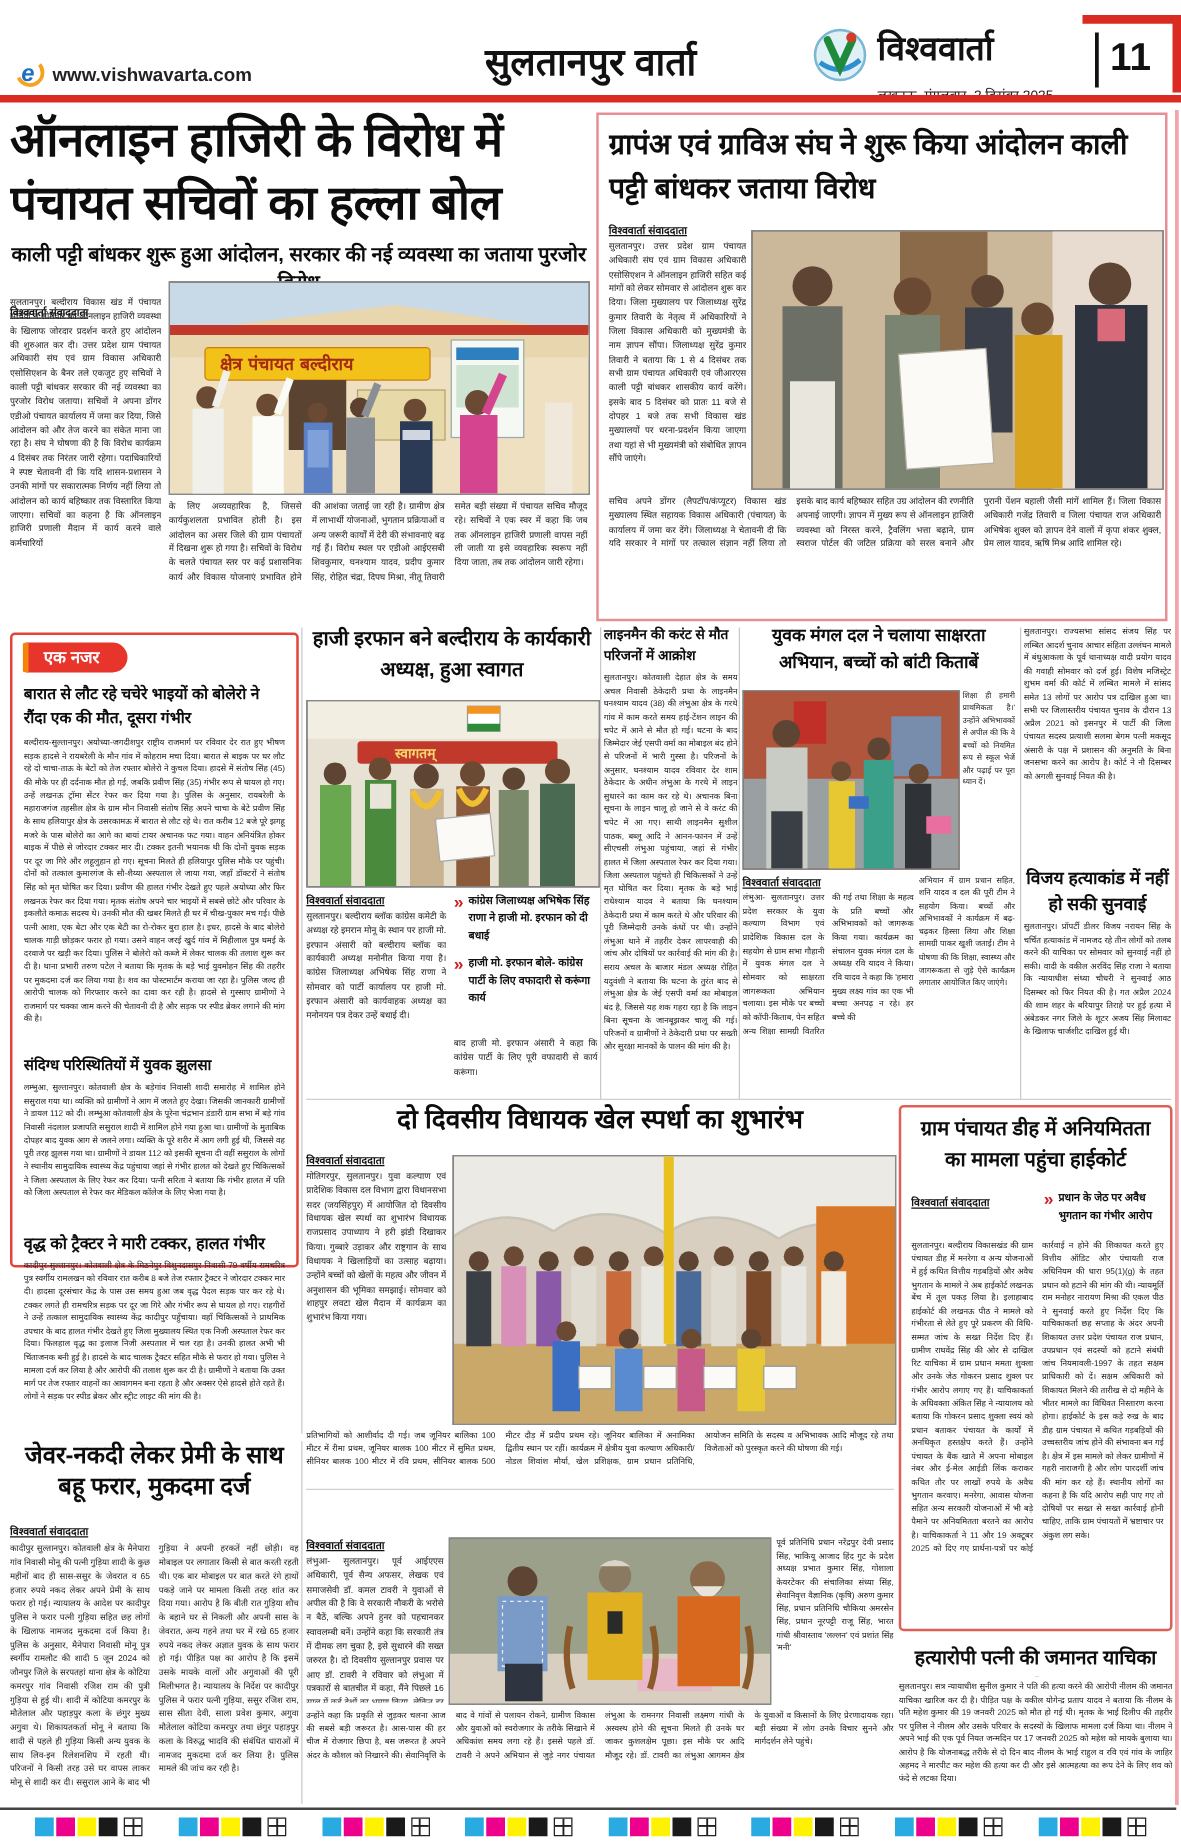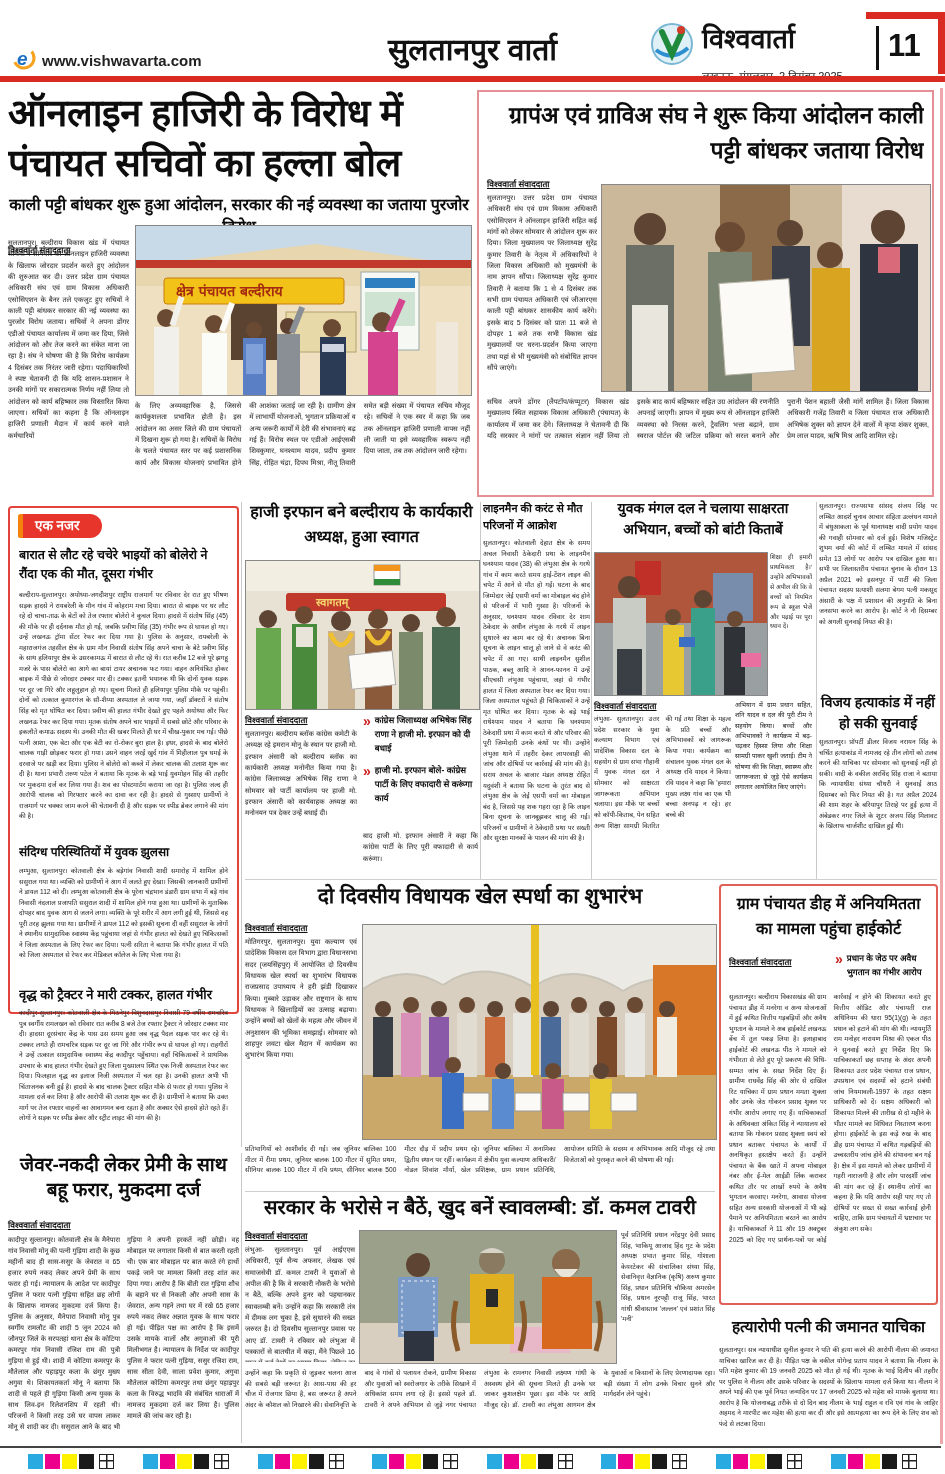--- a/index.html
+++ b/index.html
@@ -15,21 +15,21 @@
   .brand{font-size:27px;font-weight:800;color:#111;line-height:1;}
   .dateline{font-size:11px;font-weight:normal;color:#222;margin-top:12px;}
   .pageno{font-size:31px;font-weight:800;color:#111;}
   .pageno-bar{width:3px;height:44px;background:#111;}
   .red-corner-top{left:866px;top:12px;width:79px;height:7px;background:#d92b21;}
   .red-corner-right{left:938px;top:12px;width:7px;height:62px;background:#d92b21;}
   .header-rule{left:0;top:76px;width:945px;height:6px;background:#d92b21;}
   .right-edge{left:940px;top:88px;width:3px;height:1356px;background:#f0a7ac;}
   
   .h-xxl{font-size:38px;font-weight:800;line-height:1.32;color:#0d0d0d;letter-spacing:-0.5px;}
-  .h-xl{font-size:23px;font-weight:800;line-height:1.5;color:#0d0d0d;text-align:right;}
+  .h-xl{font-size:23px;font-weight:800;line-height:1.5;color:#0d0d0d;text-align:left;}
   .h-lg{font-size:21px;font-weight:800;line-height:1.3;color:#0d0d0d;text-align:center;}
   .h-md{font-size:16px;font-weight:800;line-height:1.55;color:#0d0d0d;text-align:center;}
   .h-sm{font-size:13px;font-weight:800;line-height:1.5;color:#0d0d0d;text-align:center;}
   .h-xs{font-size:11px;font-weight:800;line-height:1.5;color:#0d0d0d;}
   .subhead{font-size:16px;font-weight:800;text-align:center;color:#0d0d0d;line-height:1.4;}
   .reporter{font-size:8.5px;font-weight:800;text-decoration:underline;color:#111;}
   .body-txt{font-size:7px;line-height:1.62;text-align:justify;color:#222;overflow:hidden;}
   .body-sm{font-size:6.6px;line-height:1.6;text-align:justify;color:#222;overflow:hidden;}
   .cols2{column-count:2;column-gap:7px;}
   .cols3{column-count:3;column-gap:8px;}
@@ -329,21 +329,20 @@
   <div class="abs body-sm cols2" style="left:8px;top:106px;width:202px;height:305px;">सुलतानपुर। बल्दीराय विकासखंड की ग्राम पंचायत डीह में मनरेगा व अन्य योजनाओं में हुई कथित वित्तीय गड़बड़ियों और अवैध भुगतान के मामले ने अब हाईकोर्ट लखनऊ बेंच में तूल पकड़ लिया है। इलाहाबाद हाईकोर्ट की लखनऊ पीठ ने मामले को गंभीरता से लेते हुए पूरे प्रकरण की विधि-सम्मत जांच के सख्त निर्देश दिए हैं। ग्रामीण राघवेंद्र सिंह की ओर से दाखिल रिट याचिका में ग्राम प्रधान ममता शुक्ला और उनके जेठ गोकरन प्रसाद शुक्ल पर गंभीर आरोप लगाए गए हैं। याचिकाकर्ता के अधिवक्ता अंकित सिंह ने न्यायालय को बताया कि गोकरन प्रसाद शुक्ला स्वयं को प्रधान बताकर पंचायत के कार्यों में अनधिकृत हस्तक्षेप करते हैं। उन्होंने पंचायत के बैंक खाते में अपना मोबाइल नंबर और ई-मेल आईडी लिंक कराकर कथित तौर पर लाखों रुपये के अवैध भुगतान करवाए। मनरेगा, आवास योजना सहित अन्य सरकारी योजनाओं में भी बड़े पैमाने पर अनियमितता बरतने का आरोप है। याचिकाकर्ता ने 11 और 19 अक्टूबर 2025 को दिए गए प्रार्थना-पत्रों पर कोई कार्रवाई न होने की शिकायत करते हुए वित्तीय ऑडिट और पंचायती राज अधिनियम की धारा 95(1)(g) के तहत प्रधान को हटाने की मांग की थी। न्यायमूर्ति राम मनोहर नारायण मिश्रा की एकल पीठ ने सुनवाई करते हुए निर्देश दिए कि याचिकाकर्ता छह सप्ताह के अंदर अपनी शिकायत उत्तर प्रदेश पंचायत राज प्रधान, उपप्रधान एवं सदस्यों को हटाने संबंधी जांच नियमावली-1997 के तहत सक्षम प्राधिकारी को दें। सक्षम अधिकारी को शिकायत मिलने की तारीख से दो महीने के भीतर मामले का विधिवत निस्तारण करना होगा। हाईकोर्ट के इस कड़े रुख के बाद डीह ग्राम पंचायत में कथित गड़बड़ियों की उच्चस्तरीय जांच होने की संभावना बन गई है। क्षेत्र में इस मामले को लेकर ग्रामीणों में गहरी नाराजगी है और लोग पारदर्शी जांच की मांग कर रहे हैं। स्थानीय लोगों का कहना है कि यदि आरोप सही पाए गए तो दोषियों पर सख्त से सख्त कार्रवाई होनी चाहिए, ताकि ग्राम पंचायतों में भ्रष्टाचार पर अंकुश लग सके।</div>
 </div>
 
 <div class="abs" style="left:8px;top:1153px;width:231px;height:292px;">
   <div class="h-lg" style="font-size:19px;height:62px;overflow:hidden;">जेवर-नकदी लेकर प्रेमी के साथ बहू फरार, मुकदमा दर्ज</div>
   <div class="reporter" style="margin-top:4px;">विश्ववार्ता संवाददाता</div>
   <div class="body-txt cols2" style="height:206px;margin-top:4px;font-size:6.8px;">कादीपुर सुल्तानपुर। कोतवाली क्षेत्र के मैनेपारा गांव निवासी मोनू की पत्नी गुड़िया शादी के कुछ महीनों बाद ही सास-ससुर के जेवरात व 65 हजार रुपये नकद लेकर अपने प्रेमी के साथ फरार हो गई। न्यायालय के आदेश पर कादीपुर पुलिस ने फरार पत्नी गुड़िया सहित छह लोगों के खिलाफ नामजद मुकदमा दर्ज किया है। पुलिस के अनुसार, मैनेपारा निवासी मोनू पुत्र स्वर्गीय रामलौट की शादी 5 जून 2024 को जौनपुर जिले के सरपतहां थाना क्षेत्र के कोटिया कमरपुर गांव निवासी रजिश राम की पुत्री गुड़िया से हुई थी। शादी में कोटिया कमरपुर के मौतेलाल और पहाड़पुर कला के छंगुर मुख्य अगुवा थे। शिकायतकर्ता मोनू ने बताया कि शादी से पहले ही गुड़िया किसी अन्य युवक के साथ लिव-इन रिलेशनशिप में रहती थी। परिजनों ने किसी तरह उसे घर वापस लाकर मोनू से शादी कर दी। ससुराल आने के बाद भी गुड़िया ने अपनी हरकतें नहीं छोड़ी। वह मोबाइल पर लगातार किसी से बात करती रहती थी। एक बार मोबाइल पर बात करते रंगे हाथों पकड़े जाने पर मामला किसी तरह शांत कर दिया गया। आरोप है कि बीती रात गुड़िया शौच के बहाने घर से निकली और अपनी सास के जेवरात, अन्य गहने तथा घर में रखे 65 हजार रुपये नकद लेकर अज्ञात युवक के साथ फरार हो गई। पीड़ित पक्ष का आरोप है कि इसमें उसके मायके वालों और अगुवाओं की पूरी मिलीभगत है। न्यायालय के निर्देश पर कादीपुर पुलिस ने फरार पत्नी गुड़िया, ससुर रजिश राम, सास सीता देवी, साला प्रवेश कुमार, अगुवा मौतेलाल कोटिया कमरपुर तथा छंगुर पहाड़पुर कला के विरुद्ध भादवि की संबंधित धाराओं में नामजद मुकदमा दर्ज कर लिया है। पुलिस मामले की जांच कर रही है।</div>
 </div>
 
 <div class="abs" style="left:245px;top:1194px;width:470px;height:250px;">
-  <div class="h-lg" style="font-size:20px;height:30px;overflow:hidden;">सरकार के भरोसे न बैठें, खुद बनें स्वावलम्बी: डॉ. कमल टावरी</div>
   <div class="reporter" style="position:absolute;left:0;top:36px;">विश्ववार्ता संवाददाता</div>
   <div class="abs body-txt" style="left:0;top:50px;width:110px;height:118px;">लंभुआ- सुलतानपुर। पूर्व आईएएस अधिकारी, पूर्व सैन्य अफसर, लेखक एवं समाजसेवी डॉ. कमल टावरी ने युवाओं से अपील की है कि वे सरकारी नौकरी के भरोसे न बैठें, बल्कि अपने हुनर को पहचानकर स्वावलम्बी बनें। उन्होंने कहा कि सरकारी तंत्र में दीमक लग चुका है, इसे सुधारने की सख्त जरुरत है। दो दिवसीय सुल्तानपुर प्रवास पर आए डॉ. टावरी ने रविवार को लंभुआ में पत्रकारों से बातचीत में कहा, मैंने पिछले 16 साल में कई देशों का भ्रमण किया, लेकिन हर जगह की मूल समस्या एक ही है खेती। यदि भारतीय युवा थोड़ा-सा भी गांव और खेती की ओर लौट आएं तो हर व्यक्ति विकास की मुख्यधारा में शामिल हो सकता है।</div>
   <div class="abs photo" style="left:114px;top:36px;width:256px;height:132px;">
     <svg width="256" height="132" viewBox="0 0 256 132">
       <rect width="256" height="132" fill="#9aa08a"></rect>
       <rect x="0" y="92" width="256" height="40" fill="#d8cfc0"></rect>
       <rect x="150" y="96" width="60" height="26" fill="#e8b8c8"></rect>
       <g>
         <circle cx="58" cy="34" r="12" fill="#5e4433"></circle>
           <rect x="38" y="46" width="40" height="60" fill="#7a9ac8"></rect>

